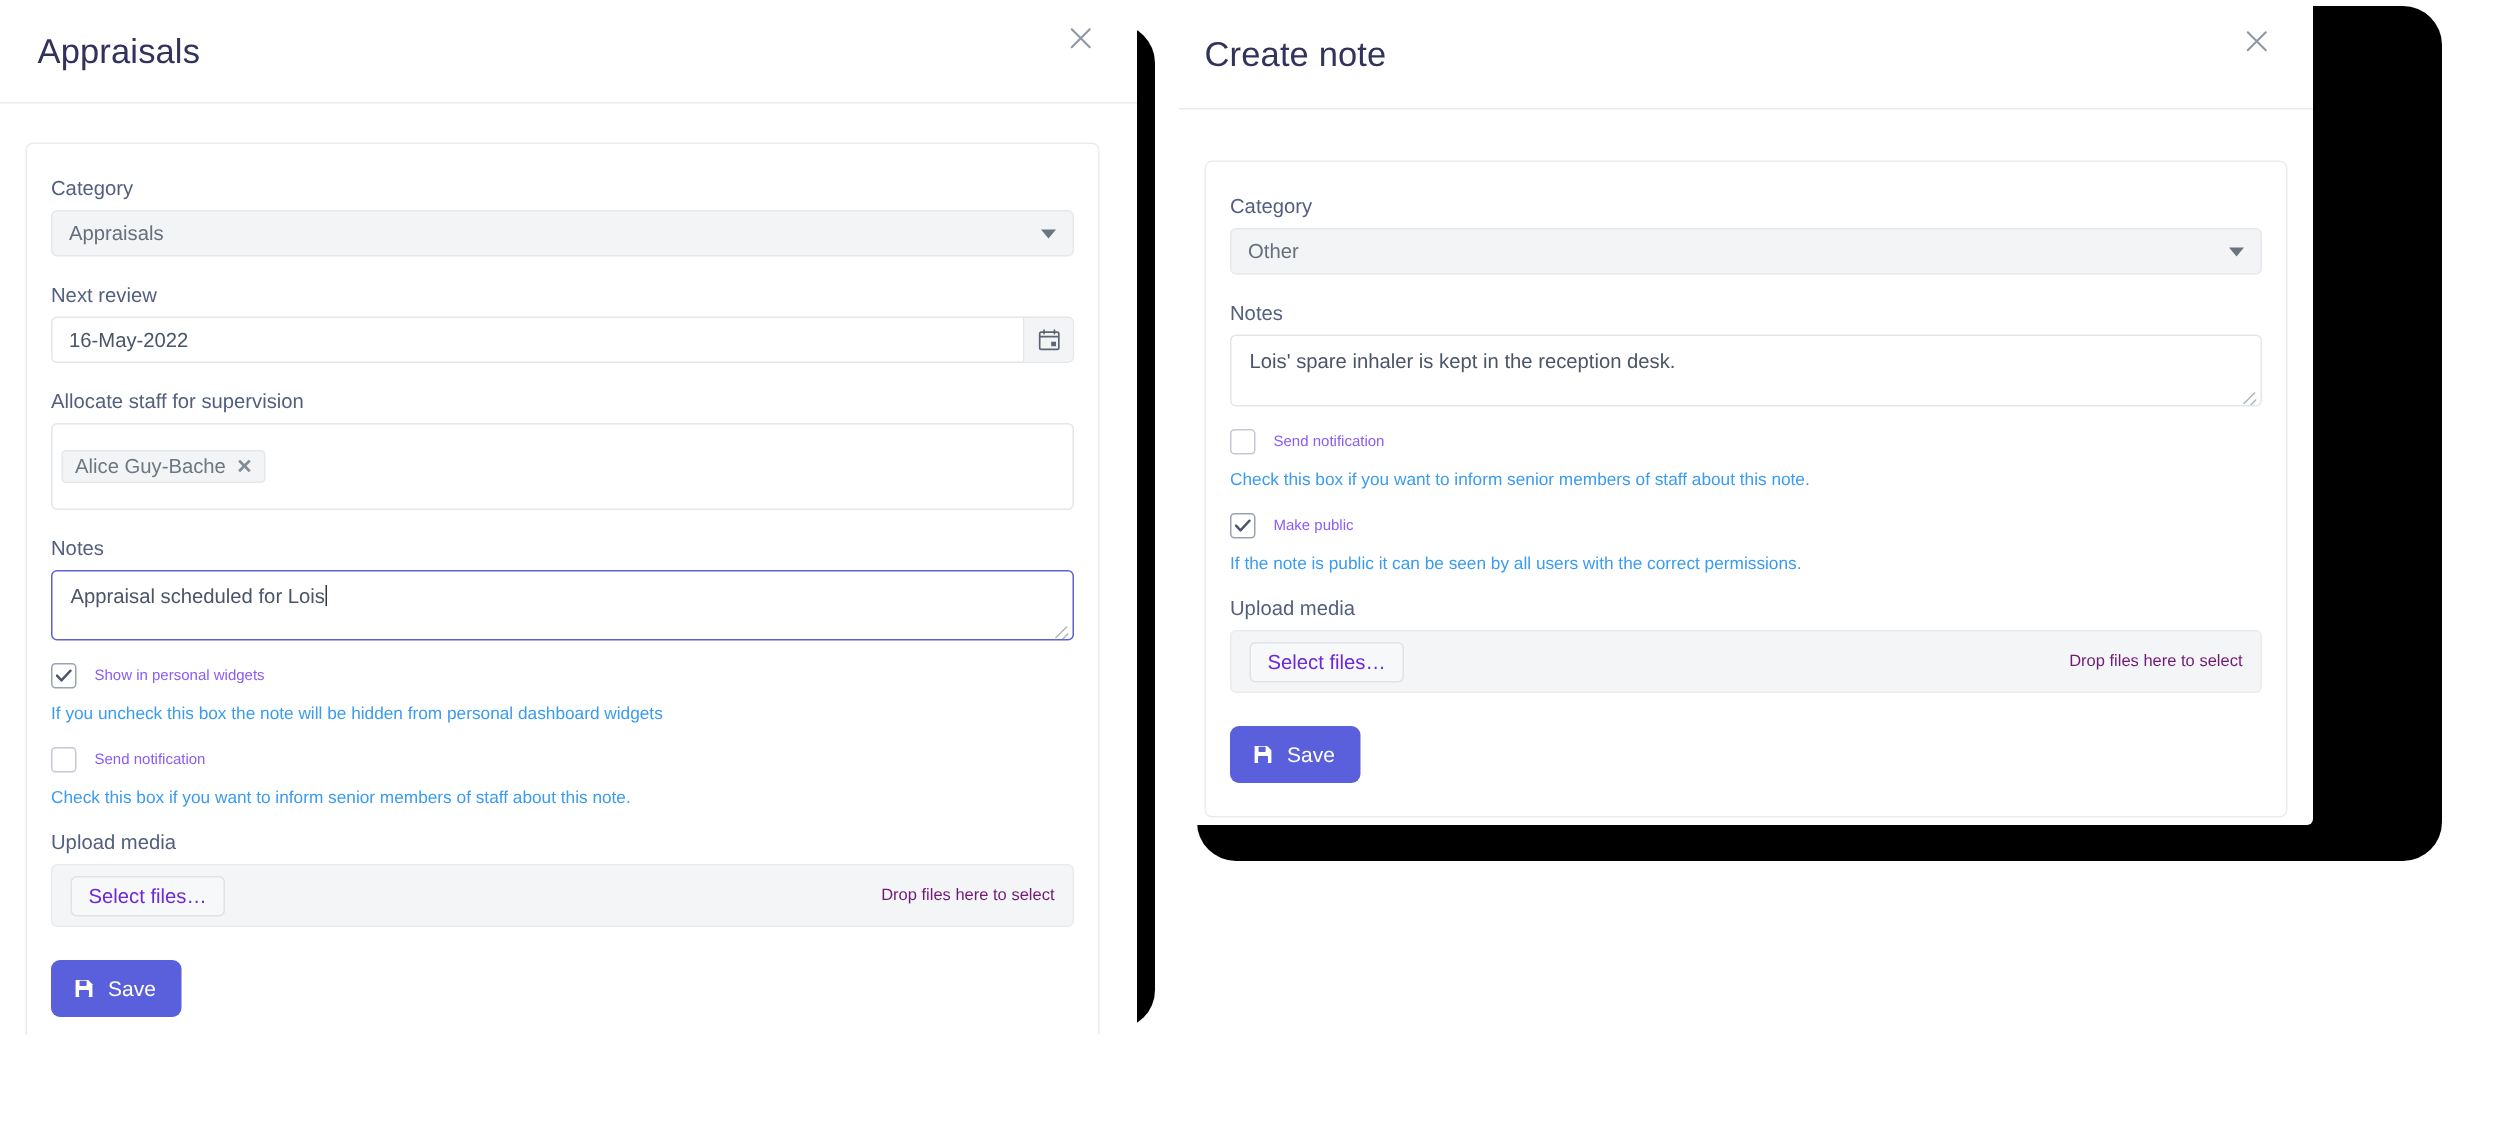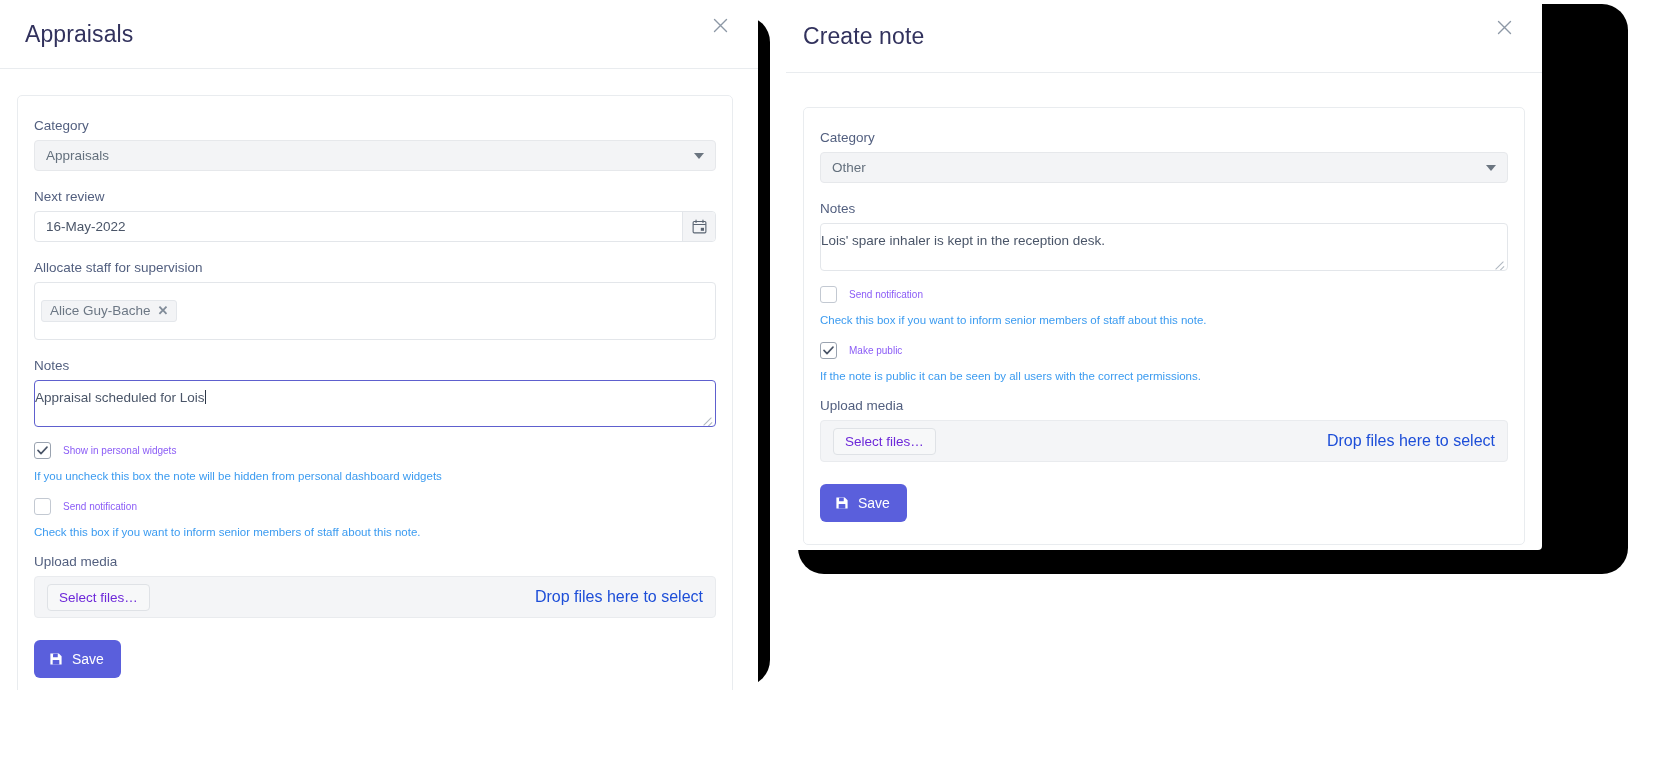--- a/index.html
+++ b/index.html
@@ -182,21 +182,21 @@
     line-height: 1;
   }
 
   
   .textarea-box {
     position: relative;
     height: 48px;
     background: #ffffff;
     border: 1px solid #e3e6ea;
     border-radius: 4px;
-    padding: 9px 0;
+    padding: 9px 12px;
     font-size: 13.5px;
     color: #4a5568;
     margin-bottom: 15px;
     overflow: hidden;
   }
   .textarea-box.focused {
     border: 1px solid #5e60ce;
     box-shadow: 0 0 0 0px rgba(94,96,206,.1);
     height: 47px;
   }
@@ -277,22 +277,22 @@
   .select-files-btn {
     background: #f7f8f9;
     border: 1px solid #dfe2e6;
     border-radius: 4px;
     padding: 5px 11px;
     font-size: 13.5px;
     color: #6d28d9;
     cursor: pointer;
   }
   .drop-hint {
-    font-size: 16px;
-    color: #1d4ed8;
+    font-size: 11px;
+    color: #701a75;
   }
 
   
   .save-btn {
     display: inline-flex;
     align-items: center;
     gap: 9px;
     background: #5a5fdc;
     color: #ffffff;
     border: none;

